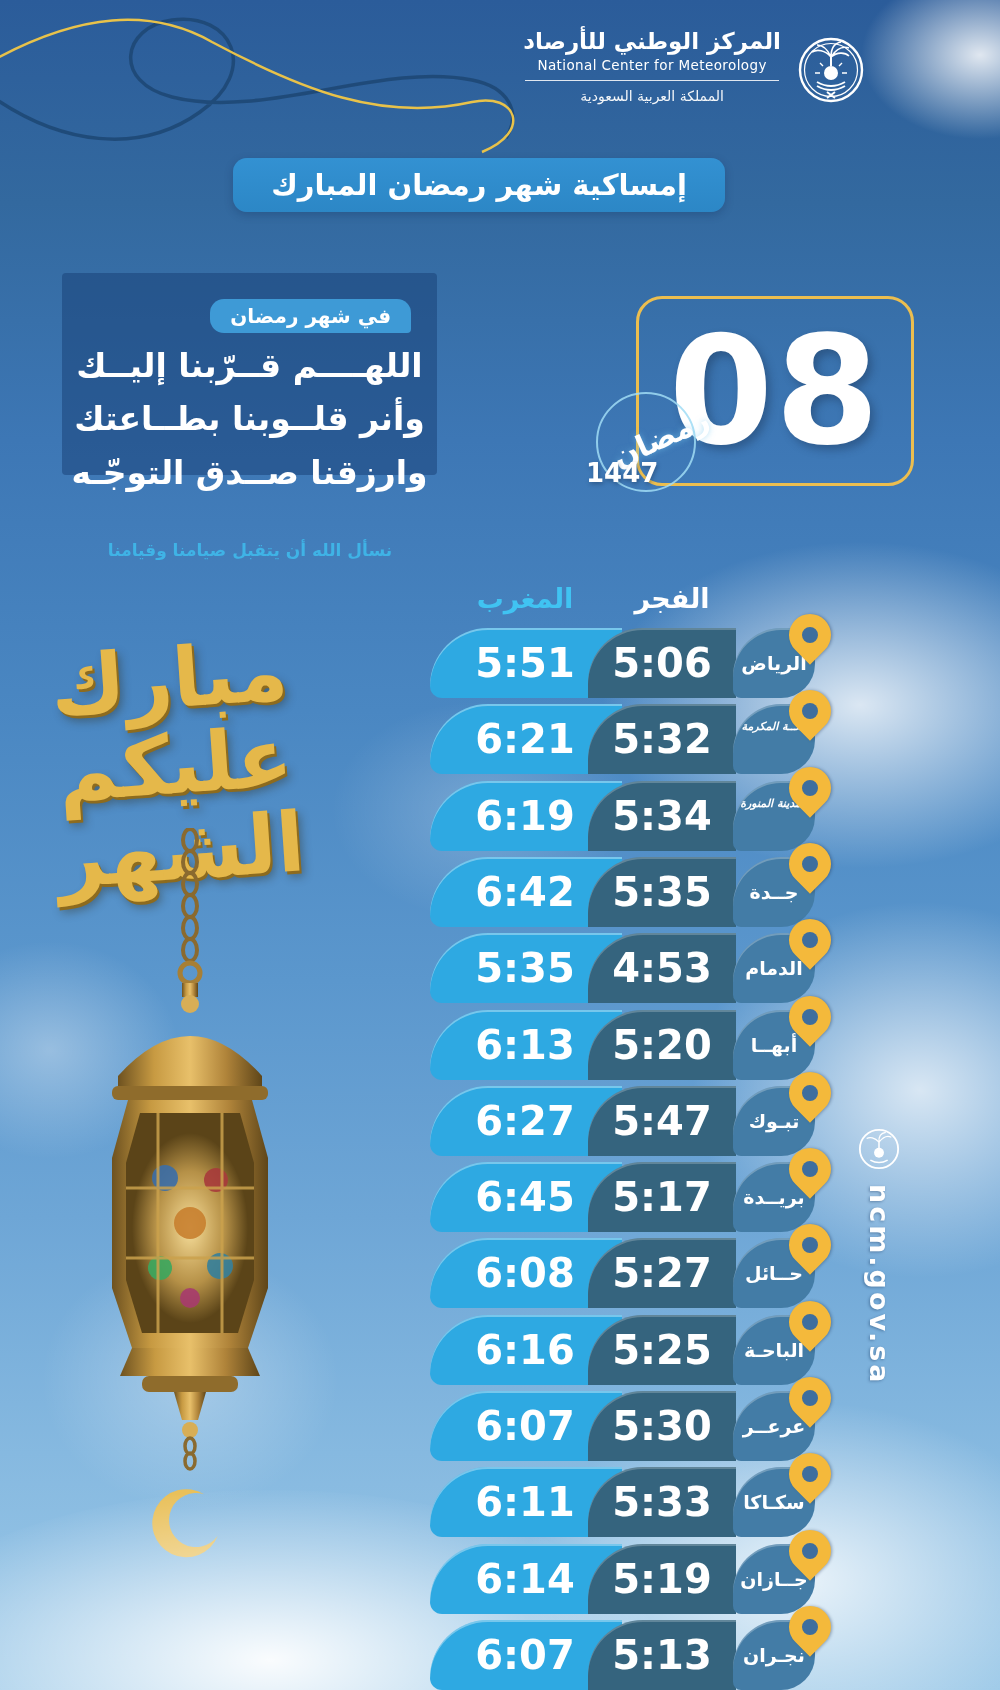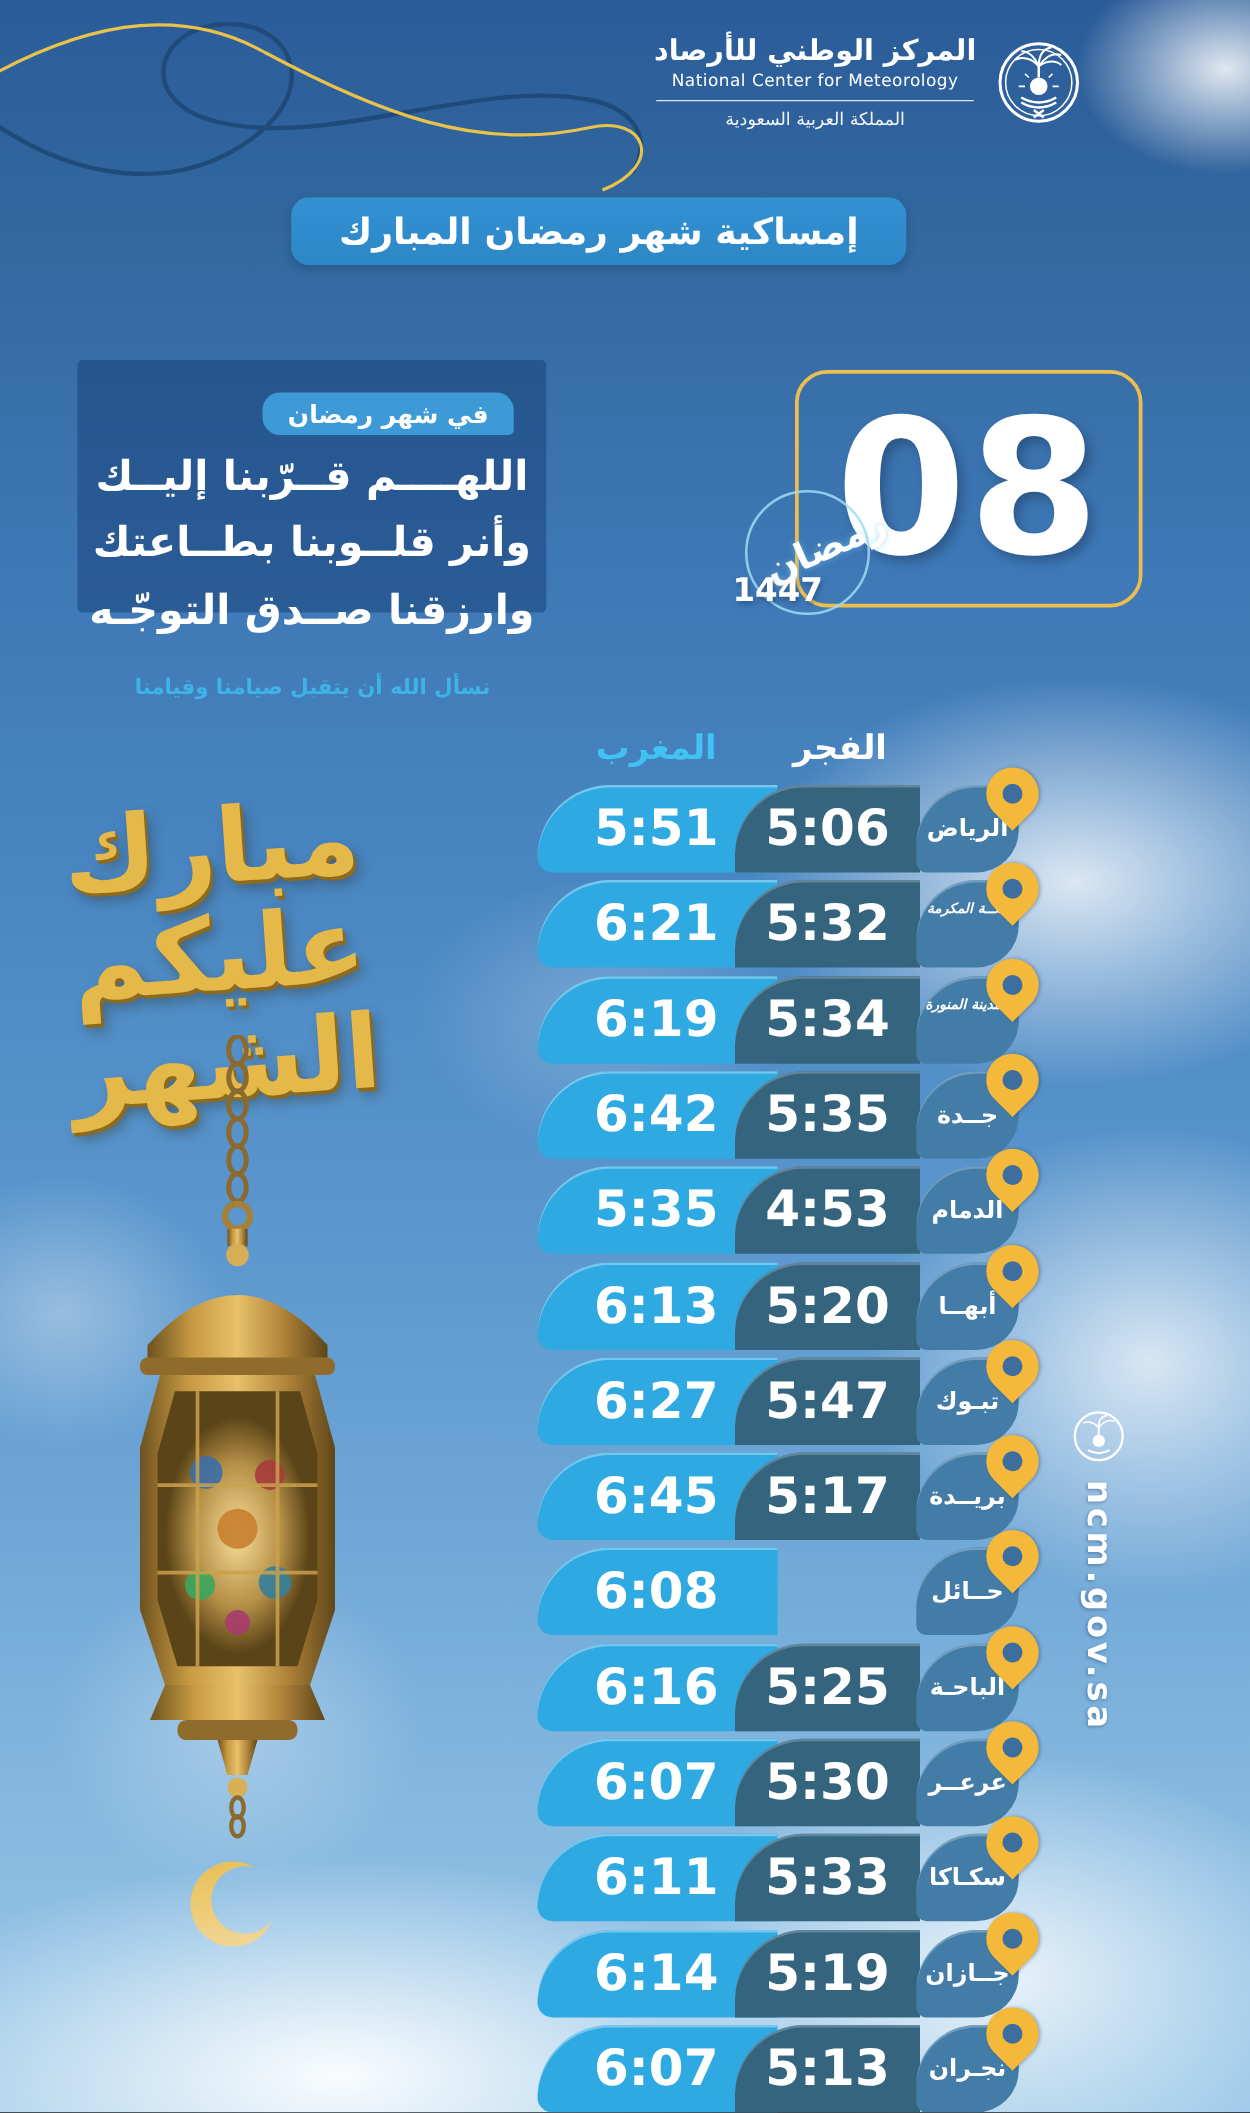--- a/index.html
+++ b/index.html
@@ -14,35 +14,35 @@
   .c2{left:600px;top:540px;width:520px;height:330px;background:radial-gradient(ellipse at center,rgba(255,255,255,.8),rgba(255,255,255,0) 70%);}
   .c3{left:690px;top:900px;width:460px;height:380px;background:radial-gradient(ellipse at center,rgba(255,255,255,.75),rgba(255,255,255,0) 70%);}
   .c4{left:-80px;top:940px;width:260px;height:220px;background:radial-gradient(ellipse at center,rgba(255,255,255,.35),rgba(255,255,255,0) 70%);}
   .c5{left:-120px;top:1490px;width:780px;height:340px;background:radial-gradient(ellipse at center,rgba(255,255,255,.95),rgba(255,255,255,0) 72%);}
   .c6{left:520px;top:1400px;width:560px;height:360px;background:radial-gradient(ellipse at center,rgba(255,255,255,.8),rgba(255,255,255,0) 70%);}
   .c7{left:40px;top:1250px;width:300px;height:260px;background:radial-gradient(ellipse at center,rgba(255,255,255,.3),rgba(255,255,255,0) 70%);}
   .c8{left:330px;top:700px;width:300px;height:220px;background:radial-gradient(ellipse at center,rgba(255,255,255,.22),rgba(255,255,255,0) 70%);}
   
   .swirl{position:absolute;left:0;top:0;}
   
-  .brand{position:absolute;right:135px;top:28px;display:flex;align-items:center;gap:16px;color:#fff;}
+  .brand{position:absolute;right:135px;top:28px;display:flex;align-items:flex-end;gap:16px;color:#fff;}
   .brand-text{text-align:center;direction:rtl;}
   .brand-title-ar{font-size:23px;font-weight:bold;letter-spacing:.5px;}
   .brand-title-en{font-size:13.5px;font-weight:normal;margin-top:3px;letter-spacing:.4px;}
   .brand-divider{height:1px;background:rgba(255,255,255,.85);margin:7px 2px;}
   .brand-sub{font-size:14px;opacity:.95;letter-spacing:1px;}
   .emblem{flex:0 0 auto;}
   
   .banner{position:absolute;left:233px;top:158px;width:492px;height:54px;border-radius:14px;
     background:linear-gradient(180deg,#3391d2,var(--banner-bg));
     display:flex;align-items:center;justify-content:center;
     box-shadow:0 3px 8px rgba(10,40,80,.25);}
   .banner-title{color:#fff;font-size:29px;font-weight:bold;direction:rtl;}
   
-  .dua-panel{position:absolute;left:62px;top:288px;width:375px;height:202px;border-radius:4px;
+  .dua-panel{position:absolute;left:62px;top:273px;width:375px;height:202px;border-radius:4px;
     background:var(--panel-bg);direction:rtl;}
   .dua-badge{position:absolute;top:26px;right:26px;background:var(--badge-bg);color:#fff;
     border-radius:14px 14px 4px 14px;padding:5px 20px;font-size:20px;font-weight:bold;letter-spacing:1px;}
   .dua-lines{position:absolute;top:66px;right:0;left:0;text-align:center;color:#fff;
     font-size:33px;font-weight:bold;line-height:1.62;}
   .dua-footer{position:absolute;left:75px;top:540px;width:350px;text-align:center;direction:rtl;
     color:var(--accent-cyan);font-size:17px;font-weight:bold;}
   
   .day-frame{position:absolute;left:636px;top:296px;width:272px;height:184px;border:3.5px solid var(--frame-gold);
     border-radius:26px;display:flex;align-items:center;justify-content:center;}
@@ -319,20 +319,23 @@
       <div class="pill city">
           <span class="city-name">بريــدة</span>
           <div class="pin"></div>
         </div>
     </div>
 
     <div class="row" style="top:1238px">
       <div class="pill maghrib">
           <span class="time">6:08</span>
         </div>
+      <div class="pill fajr">
+          <span class="time">5:27</span>
+        </div>
       <div class="pill city">
           <span class="city-name">حــائل</span>
           <div class="pin"></div>
         </div>
     </div>
 
     <div class="row" style="top:1315px">
       <div class="pill maghrib">
           <span class="time">6:16</span>
         </div>

